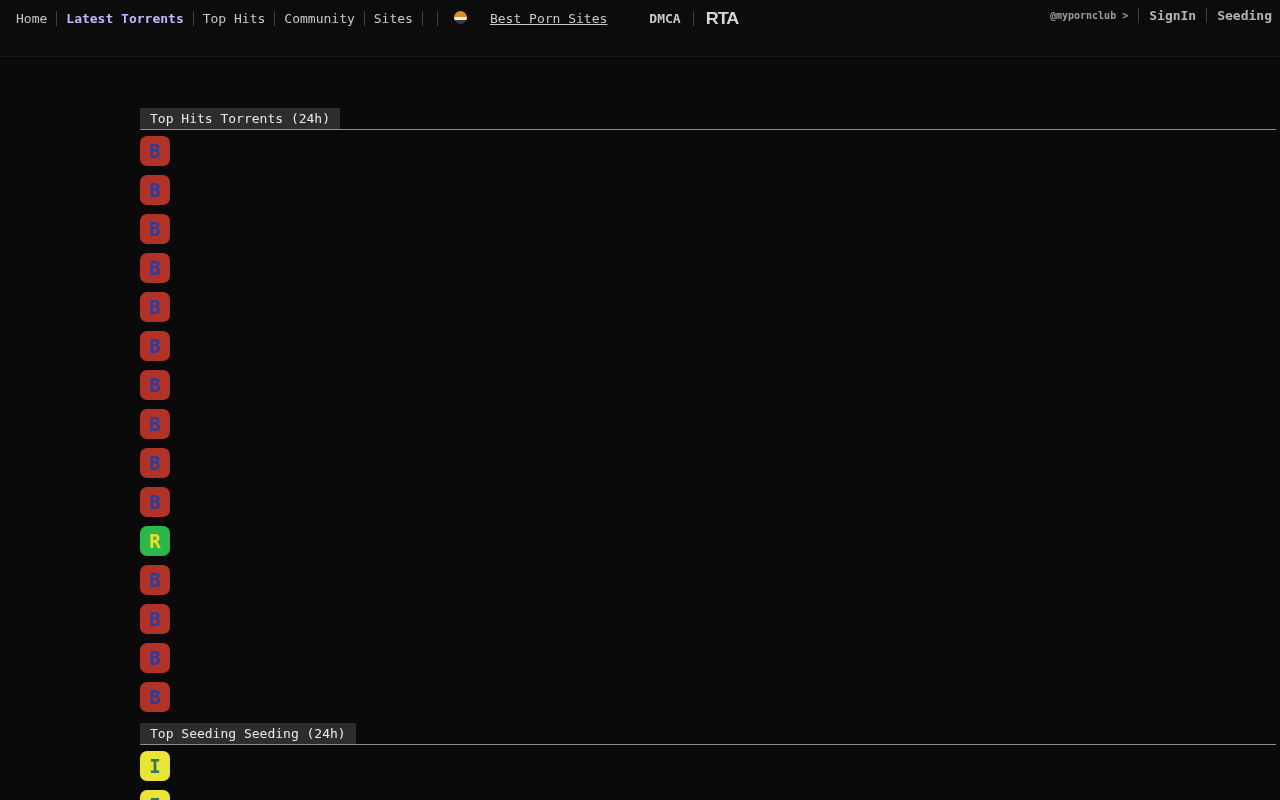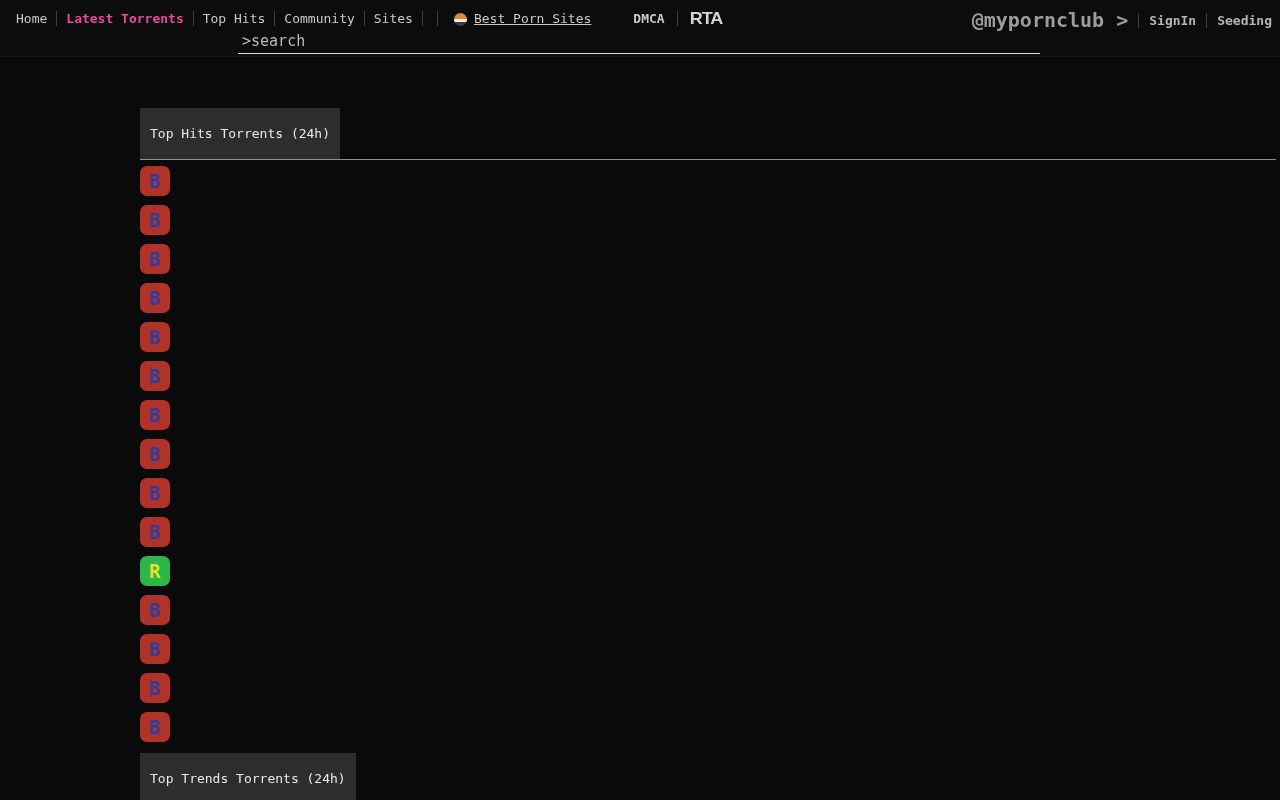--- a/index.html
+++ b/index.html
@@ -6,46 +6,46 @@
   html,body { margin:0; padding:0; }
   body {
     width:1280px; height:800px; overflow:hidden;
     background:#0a0a0a;
     font-family:"DejaVu Sans Mono", monospace;
   }
   
   .topbar { position:relative; height:57px; background:#0c0c0c; border-bottom:1px solid #151515; }
   .nav-left { display:flex; align-items:center; padding:8px 0 0 16px; font-size:13px; color:#c9c9c9; }
   .nav-item { padding:0 9px; cursor:pointer; white-space:nowrap; }
-  .nav-item.active { color:#ec4899; font-weight:bold; }
+  .nav-item.active { color:#c4b5fd; font-weight:bold; }
   .nav-sep { width:1px; height:15px; background:#3f3f3f; flex:none; }
   .nav-gap { width:14px; flex:none; }
-  .bps { display:flex; align-items:flex-end; gap:7px; margin-left:16px; cursor:pointer; }
+  .bps { display:flex; align-items:flex-start; gap:23px; margin-left:16px; cursor:pointer; }
   .bps-icon { width:13px; height:13px; border-radius:50%; flex:none;
     background:linear-gradient(180deg,#e08a28 0%,#e08a28 48%,#efefef 48%,#efefef 66%,#3a3a3a 66%); }
   .bps-label { text-decoration:underline; color:#c9c9c9; }
   .dmca { margin-left:30px; padding:0 12px; cursor:pointer;font-weight:bold; }
   .rta { margin-left:12px; font-family:"Liberation Sans", sans-serif; font-weight:900;
     font-size:18px; color:#d4d4d4; letter-spacing:-1px; transform:scaleY(.95); cursor:pointer; }
   .nav-right { position:absolute; right:8px; top:8px; display:flex; align-items:center; font-size:13px; color:#b5b5b5; }
-  .account { font-weight:bold; color:#9c9c9c; font-size:20px; padding-right:10px; cursor:pointer; }
+  .account { font-weight:bold; color:#9c9c9c; font-size:10px; padding-right:10px; cursor:pointer; }
   .acct-chev { font-weight:bold; color:#9c9c9c; }
   .auth-link { padding:0 10px; cursor:pointer;font-weight:bold; }
   
   .search-wrap { position:absolute; left:238px; top:30px; width:802px; }
   .search-input { width:100%; background:transparent; border:none; outline:none;
     border-bottom:1px solid #dedede; color:#c0c0c0; padding:2px 4px 3px;
     font:15px "DejaVu Sans Mono", monospace; }
   .search-input::placeholder { color:#b9b9b9; opacity:1; }
   
   .content { margin:51px 4px 0 140px; }
   .section + .section { margin-top:9px; }
   .section-header { border-bottom:1px solid #8f8f8f; }
   .section-chip { display:inline-block; background:#2d2d2d; color:#e9e9e9;
-    font-size:13px; padding:18px 10px; }
+    font-size:13px; padding:3px 10px; }
   .list { margin-top:6px; }
   .row { display:flex; height:32px; margin-bottom:7px; overflow:hidden; }
   .avatar { width:30px; height:30px; border-radius:7px; margin-right:8px; flex:none;
     display:flex; align-items:center; justify-content:center; cursor:pointer; }
   .av-letter { font-weight:bold; font-size:19px; line-height:1; }
   .rowtext { overflow:hidden; white-space:pre; font-size:13px; line-height:16px; }
 </style>
 </head>
 <body>
 
@@ -71,23 +71,20 @@
     <span class="nav-sep"></span>
     <span class="rta">RTA</span>
   </div>
   <div class="nav-right">
     <span class="account"><span>@mypornclub</span> <span class="acct-chev">&gt;</span></span>
     <span class="nav-sep"></span>
     <span class="auth-link">SignIn</span>
     <span class="nav-sep"></span>
     <span class="auth-link" style="padding-right:0">Seeding</span>
   </div>
-  <div class="search-wrap">
-    <input class="search-input" type="text" placeholder="&gt;search" style="">
-  </div>
 </div>
 
 <div class="content">
   <div class="section">
     <div class="section-header">
       <span class="section-chip">Top Hits Torrents (24h)</span>
     </div>
     <div class="list">
   <div class="row">
     <div class="avatar" style="background: rgb(177, 50, 39); color: rgb(44, 61, 160);">
@@ -236,21 +233,21 @@
     <div class="rowtext">
       
       
     </div>
   </div>
 </div>
   </div>
 
   <div class="section">
     <div class="section-header">
-      <span class="section-chip">Top Trends Torrents (24h)</span>
+      <span class="section-chip">Top Seeding Seeding (24h)</span>
     </div>
     <div class="list">
   <div class="row">
     <div class="avatar" style="background: rgb(233, 228, 53); color: rgb(43, 122, 93);">
       <span class="av-letter">I</span>
     </div>
     <div class="rowtext">
       
       
     </div>

